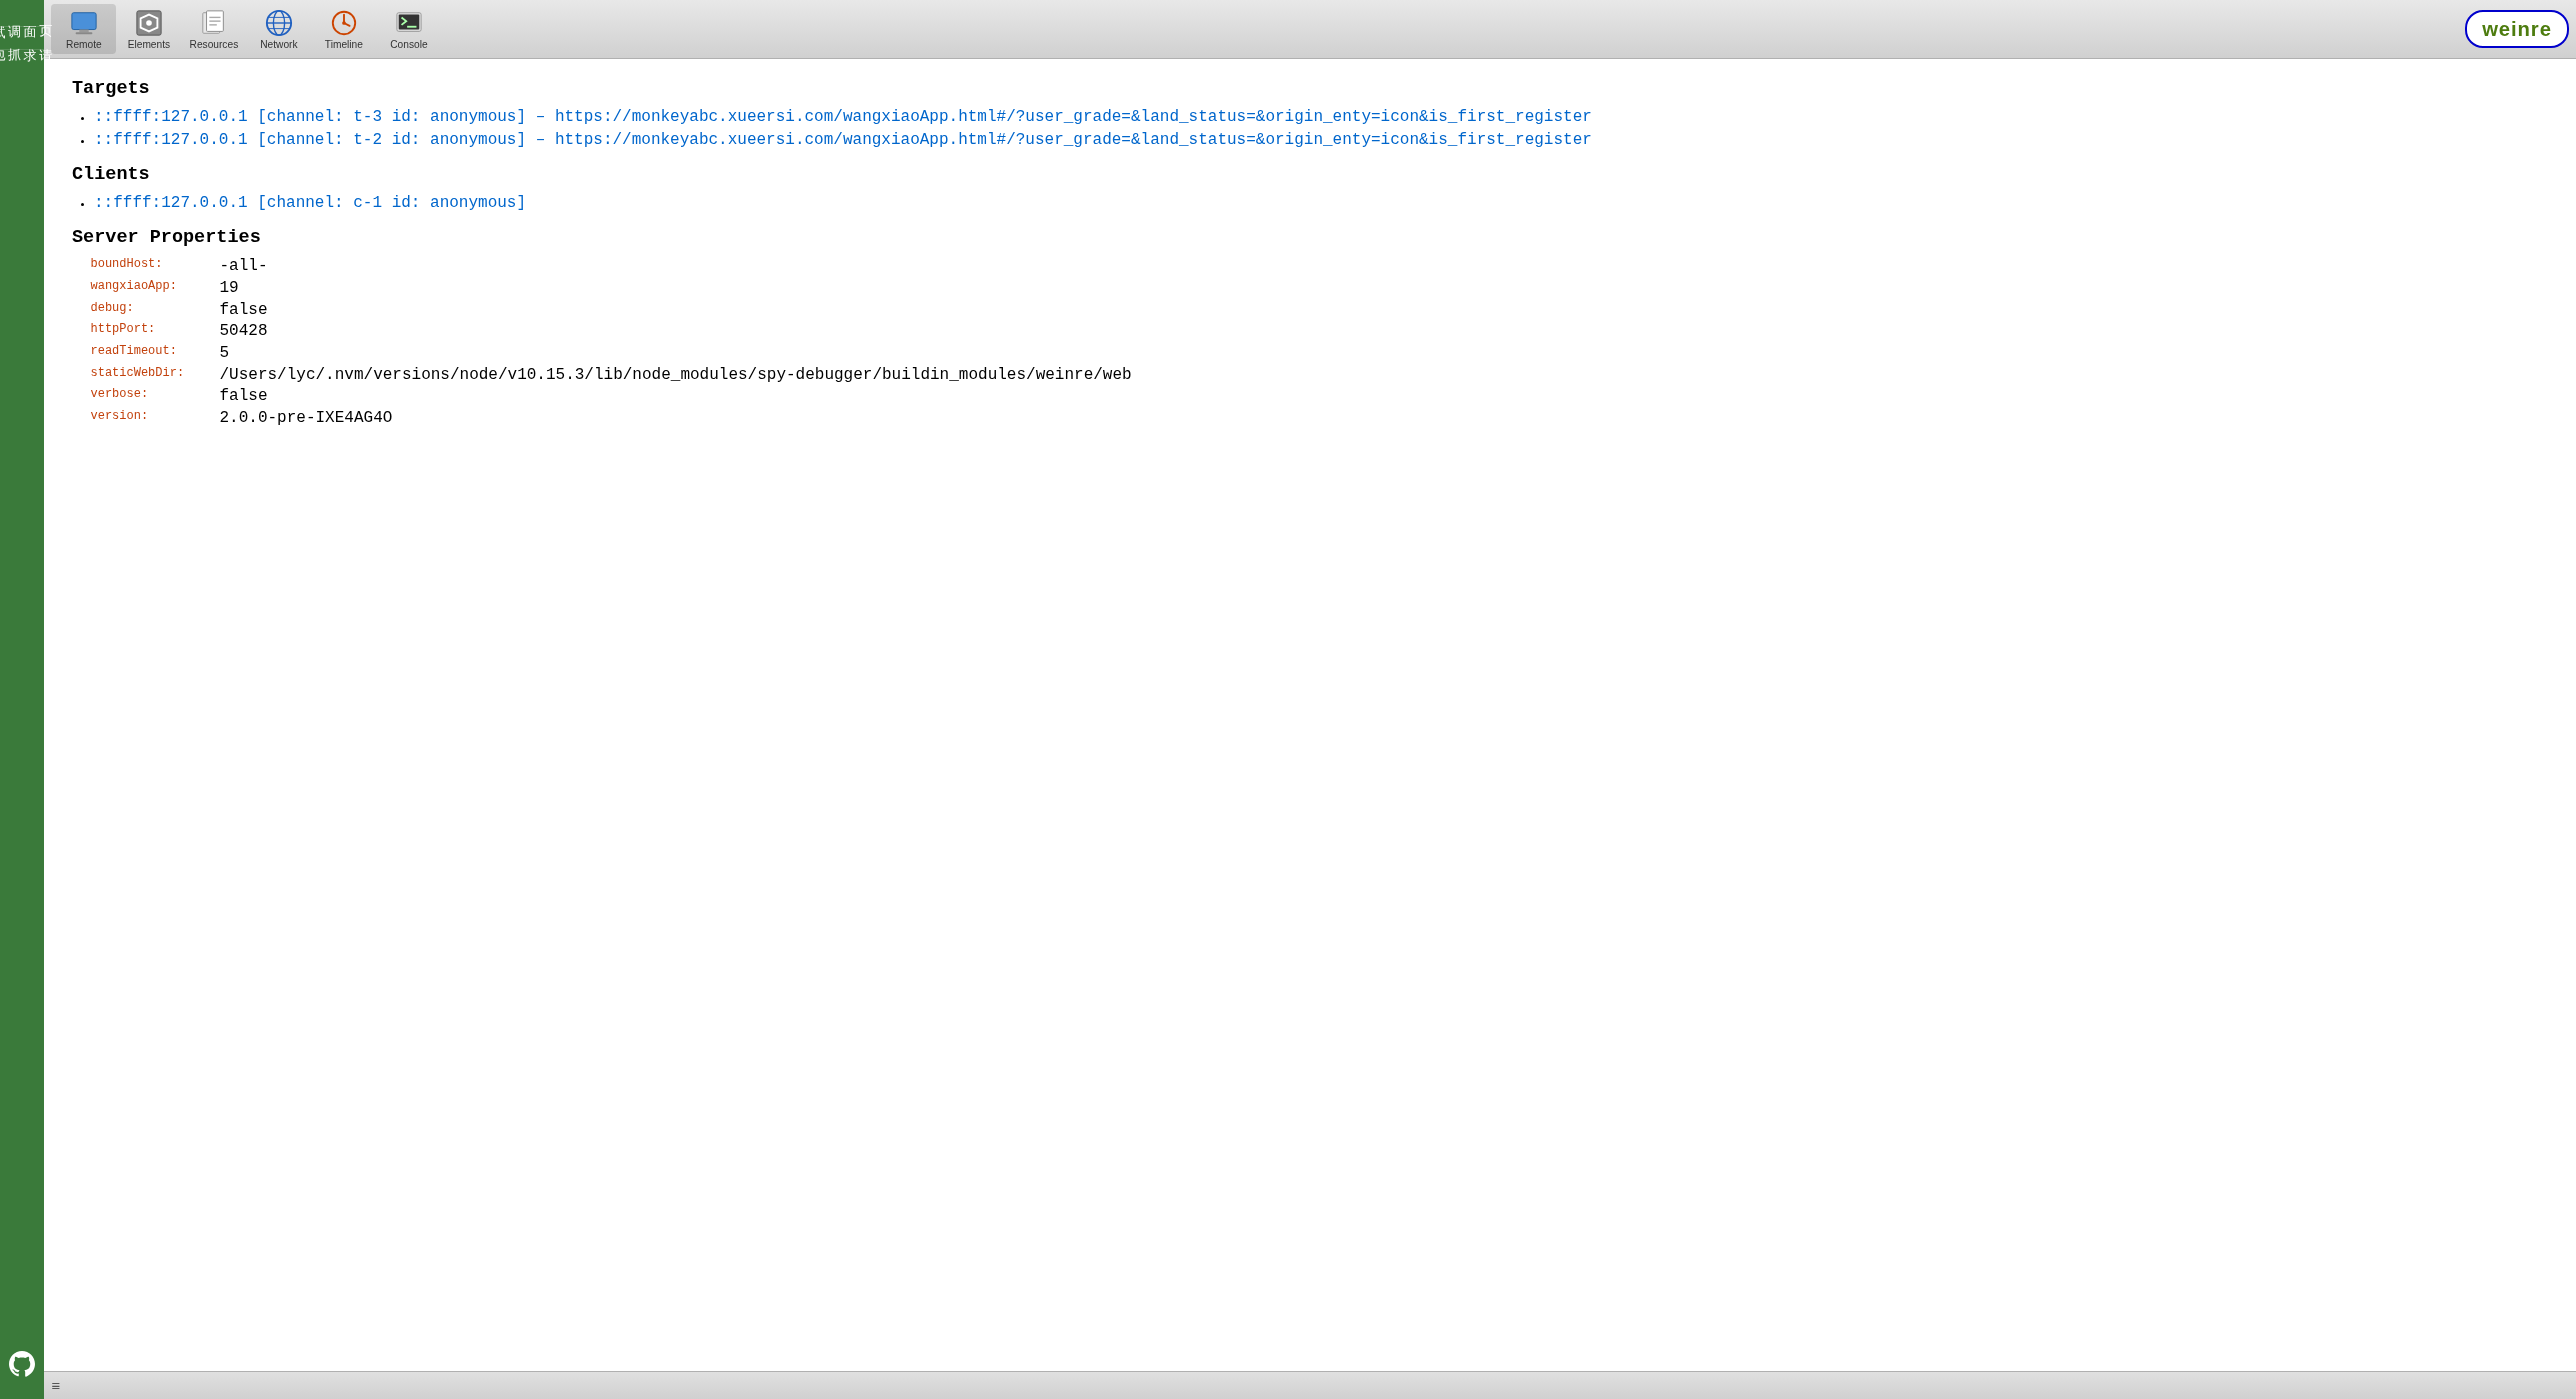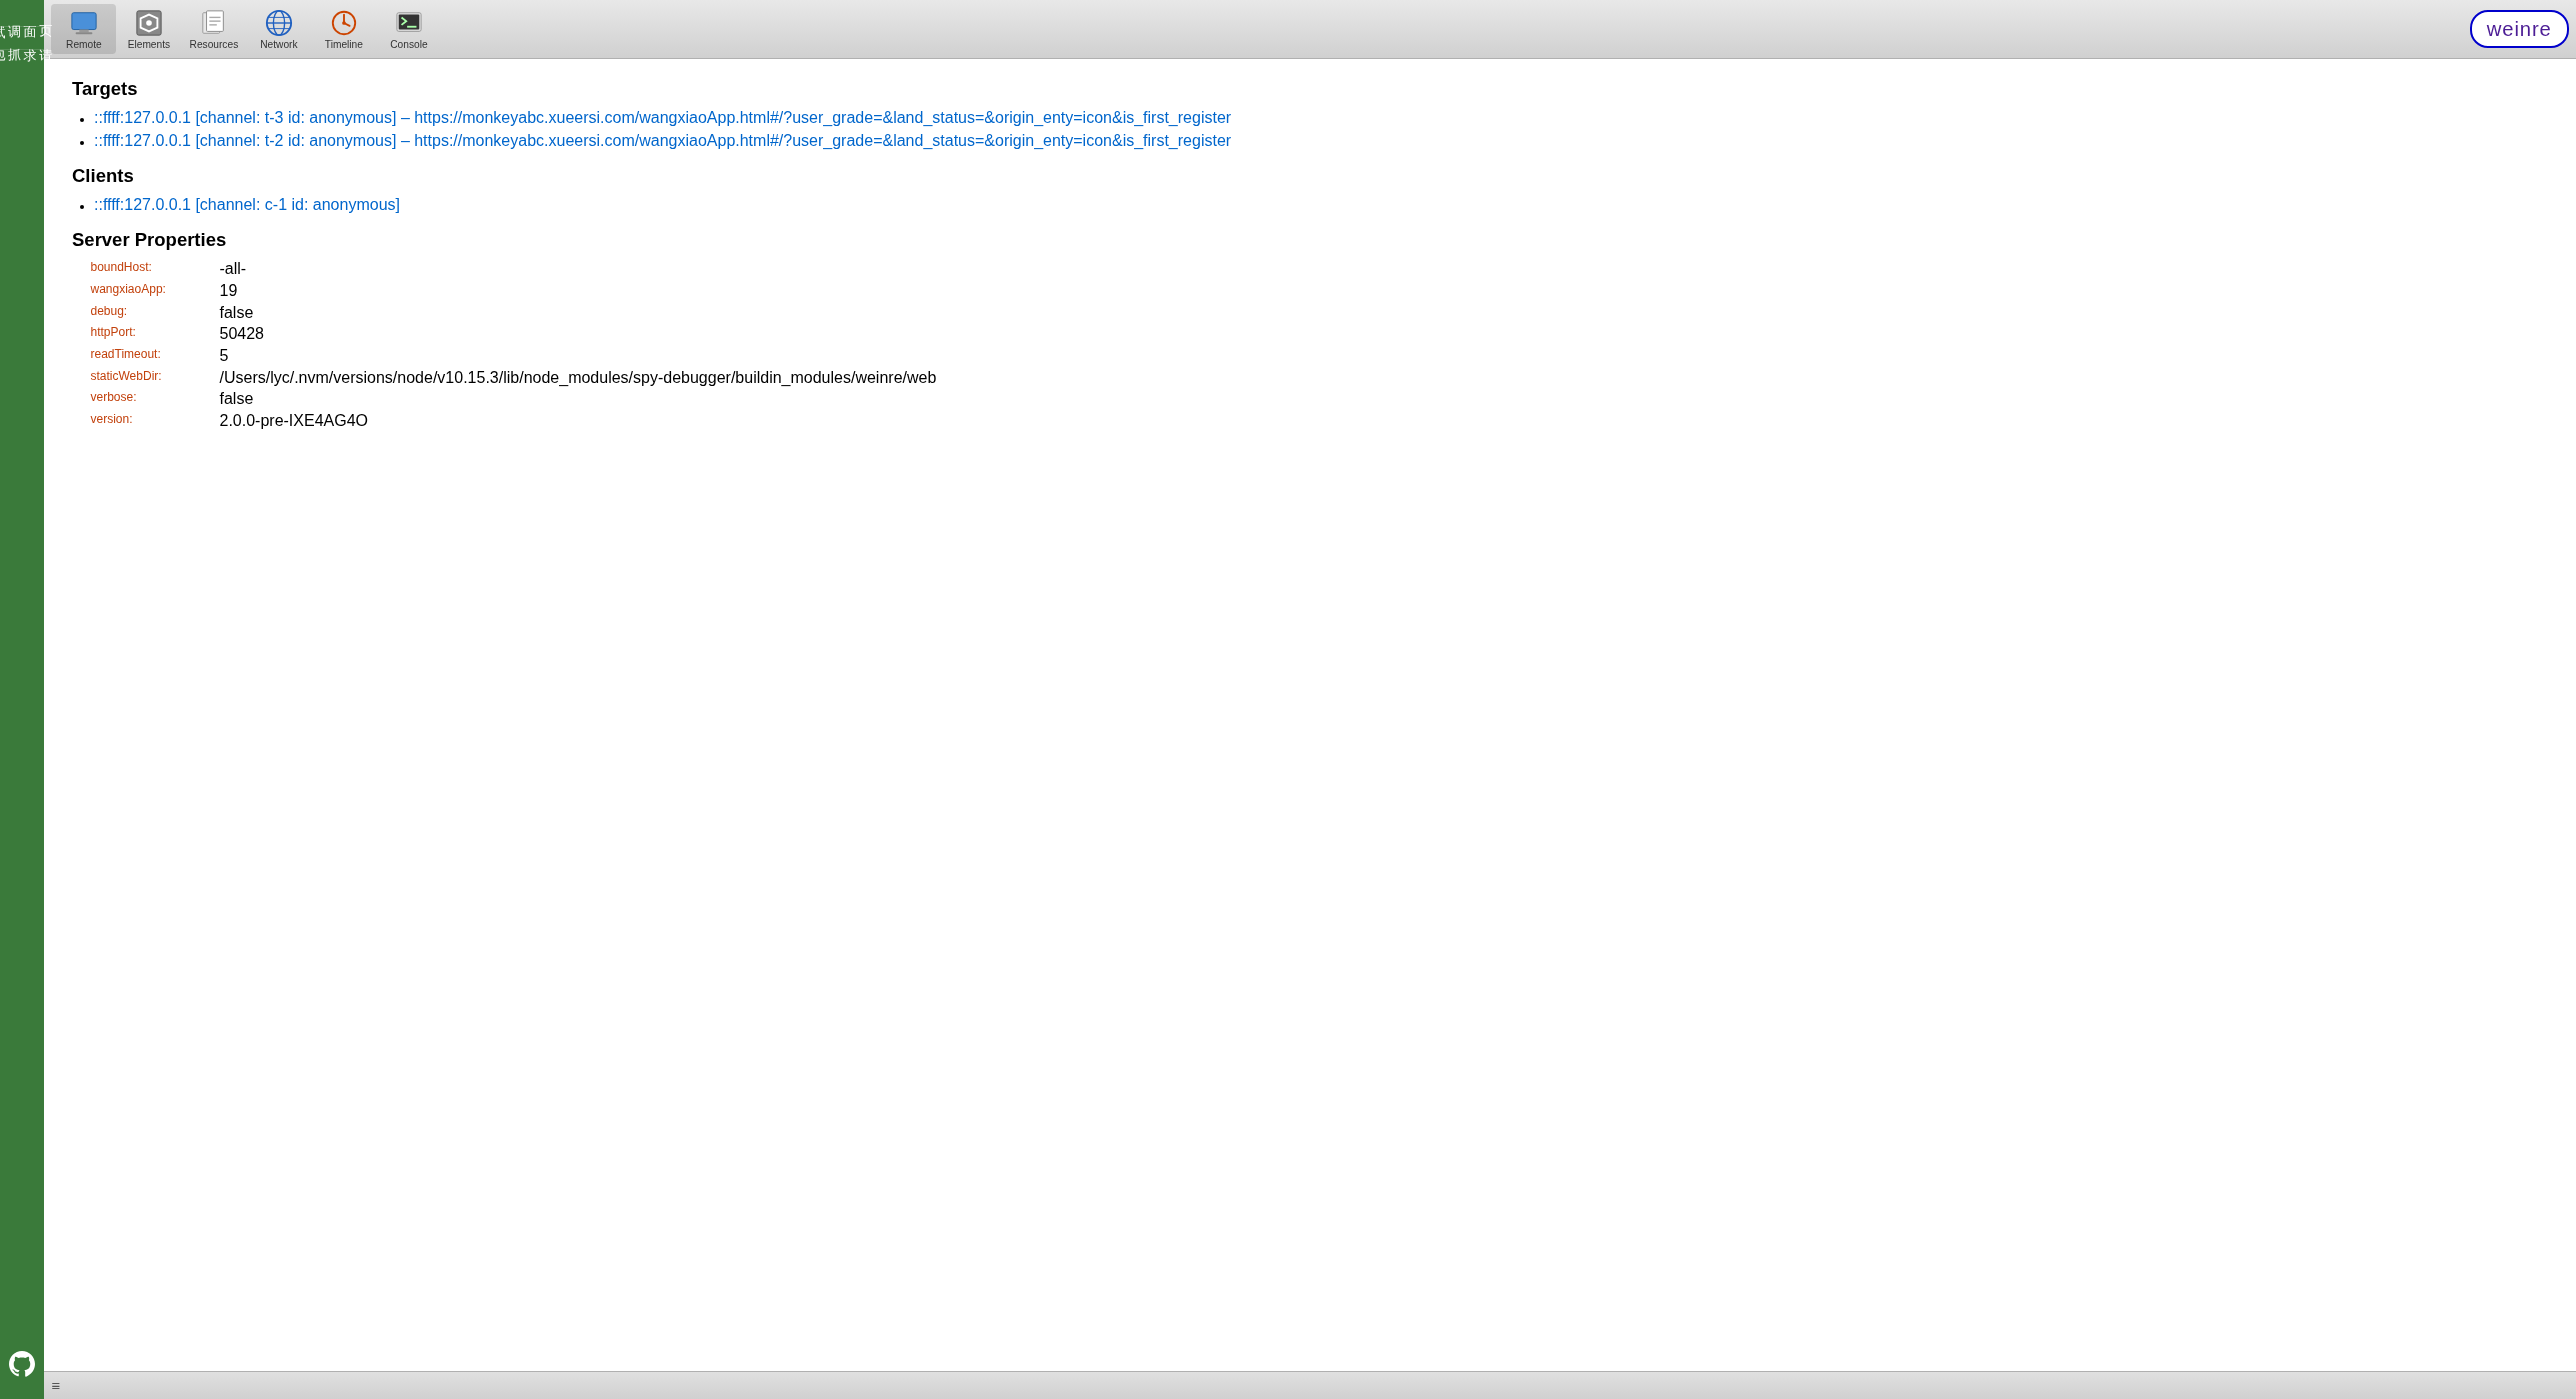--- a/index.html
+++ b/index.html
@@ -99,32 +99,33 @@
       color: #333;
     }
 
     
     .weinre-badge {
       margin-left: auto;
       border: 2.8px solid #0000cc;
       border-radius: 18px;
       padding: 5.5px 14.8px;
       font-size: 20.3px;
-      font-weight: normal;
-      color: #4c1d95;
+      font-weight: bold;
+      color: #4d7c0f;
       letter-spacing: 0.9px;
       background: #fff;
     }
 
     
     .content {
       flex: 1;
       overflow-y: auto;
       padding: 18.5px 28px;
       position: relative;
+      font-family: Liberation Mono, monospace;
     }
 
     h2 {
       font-size: 18.5px;
       font-weight: bold;
       color: #000;
       margin-bottom: 9.2px;
       margin-top: 7px;
     }
     h2:first-child { margin-top: 0; }

